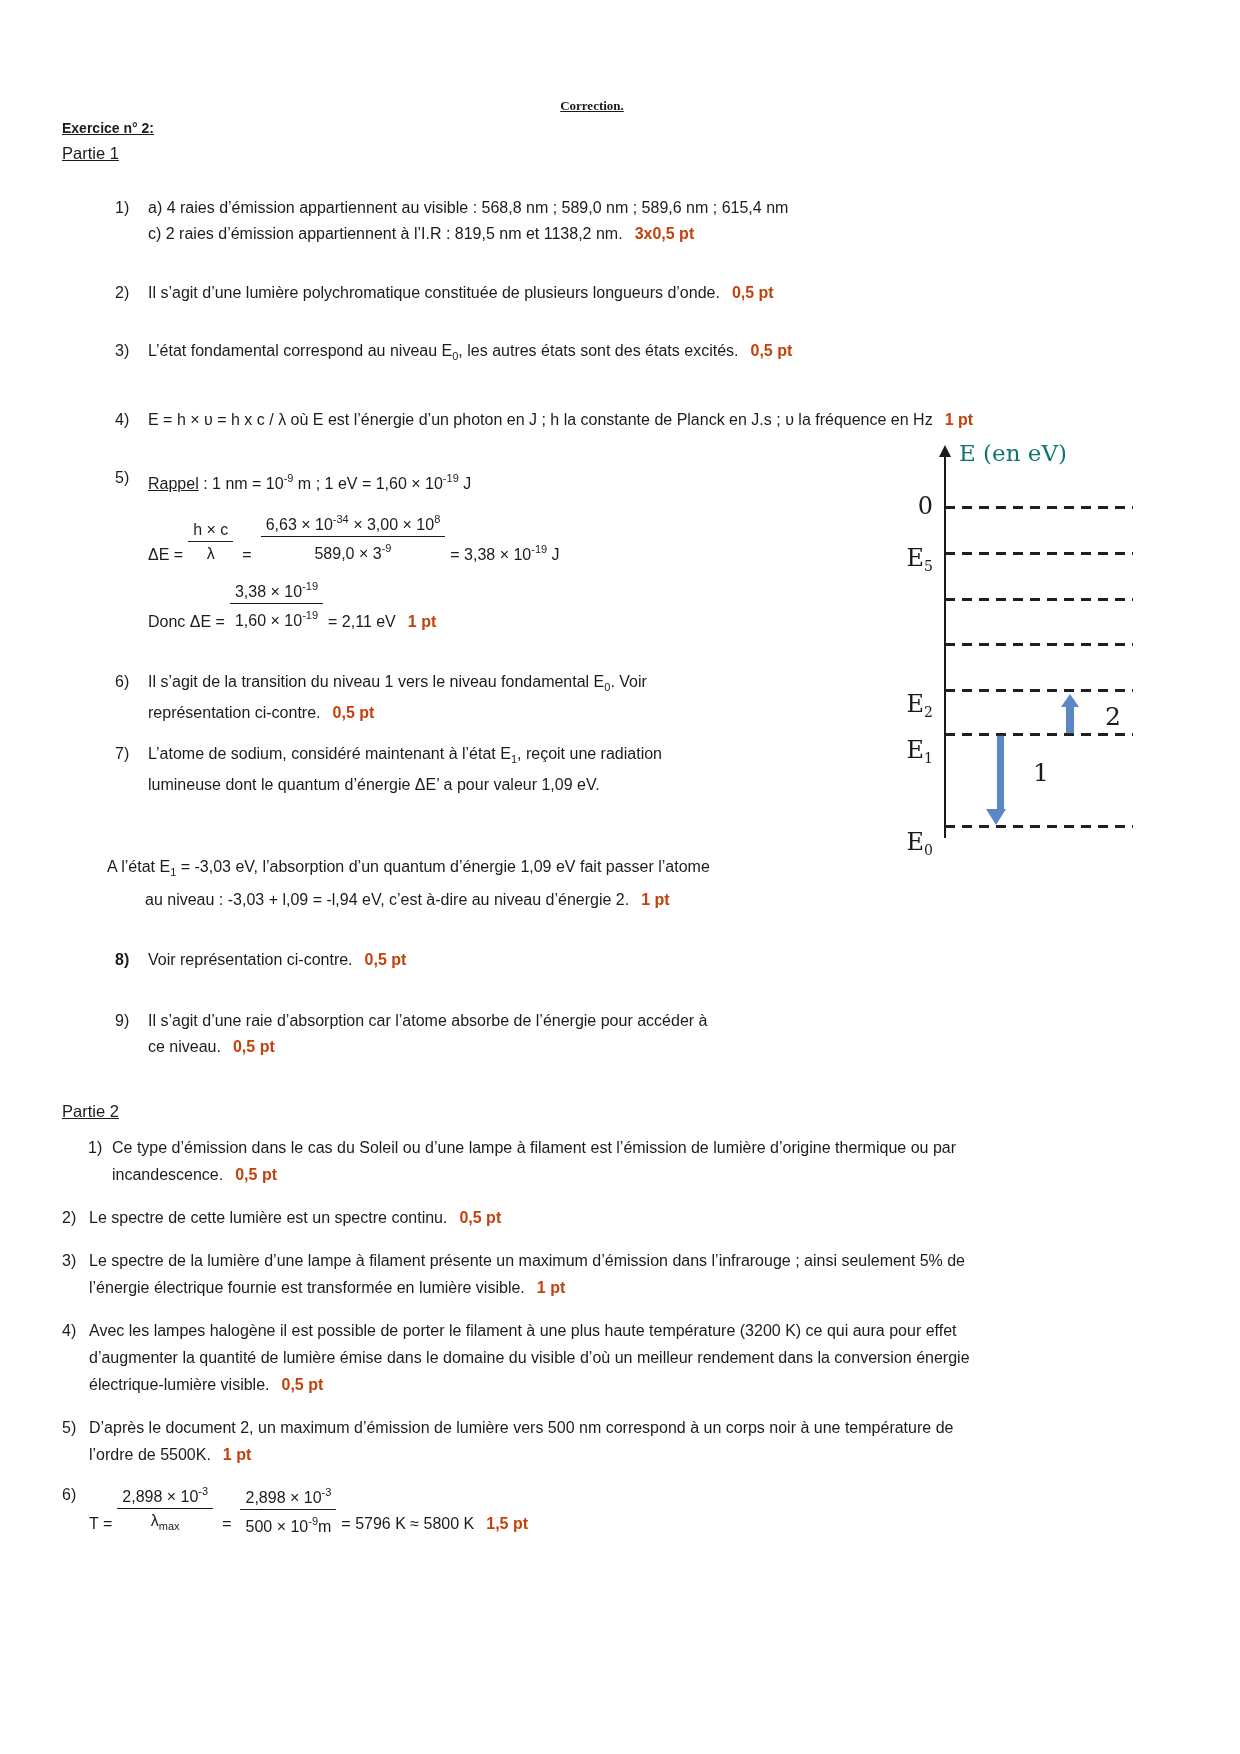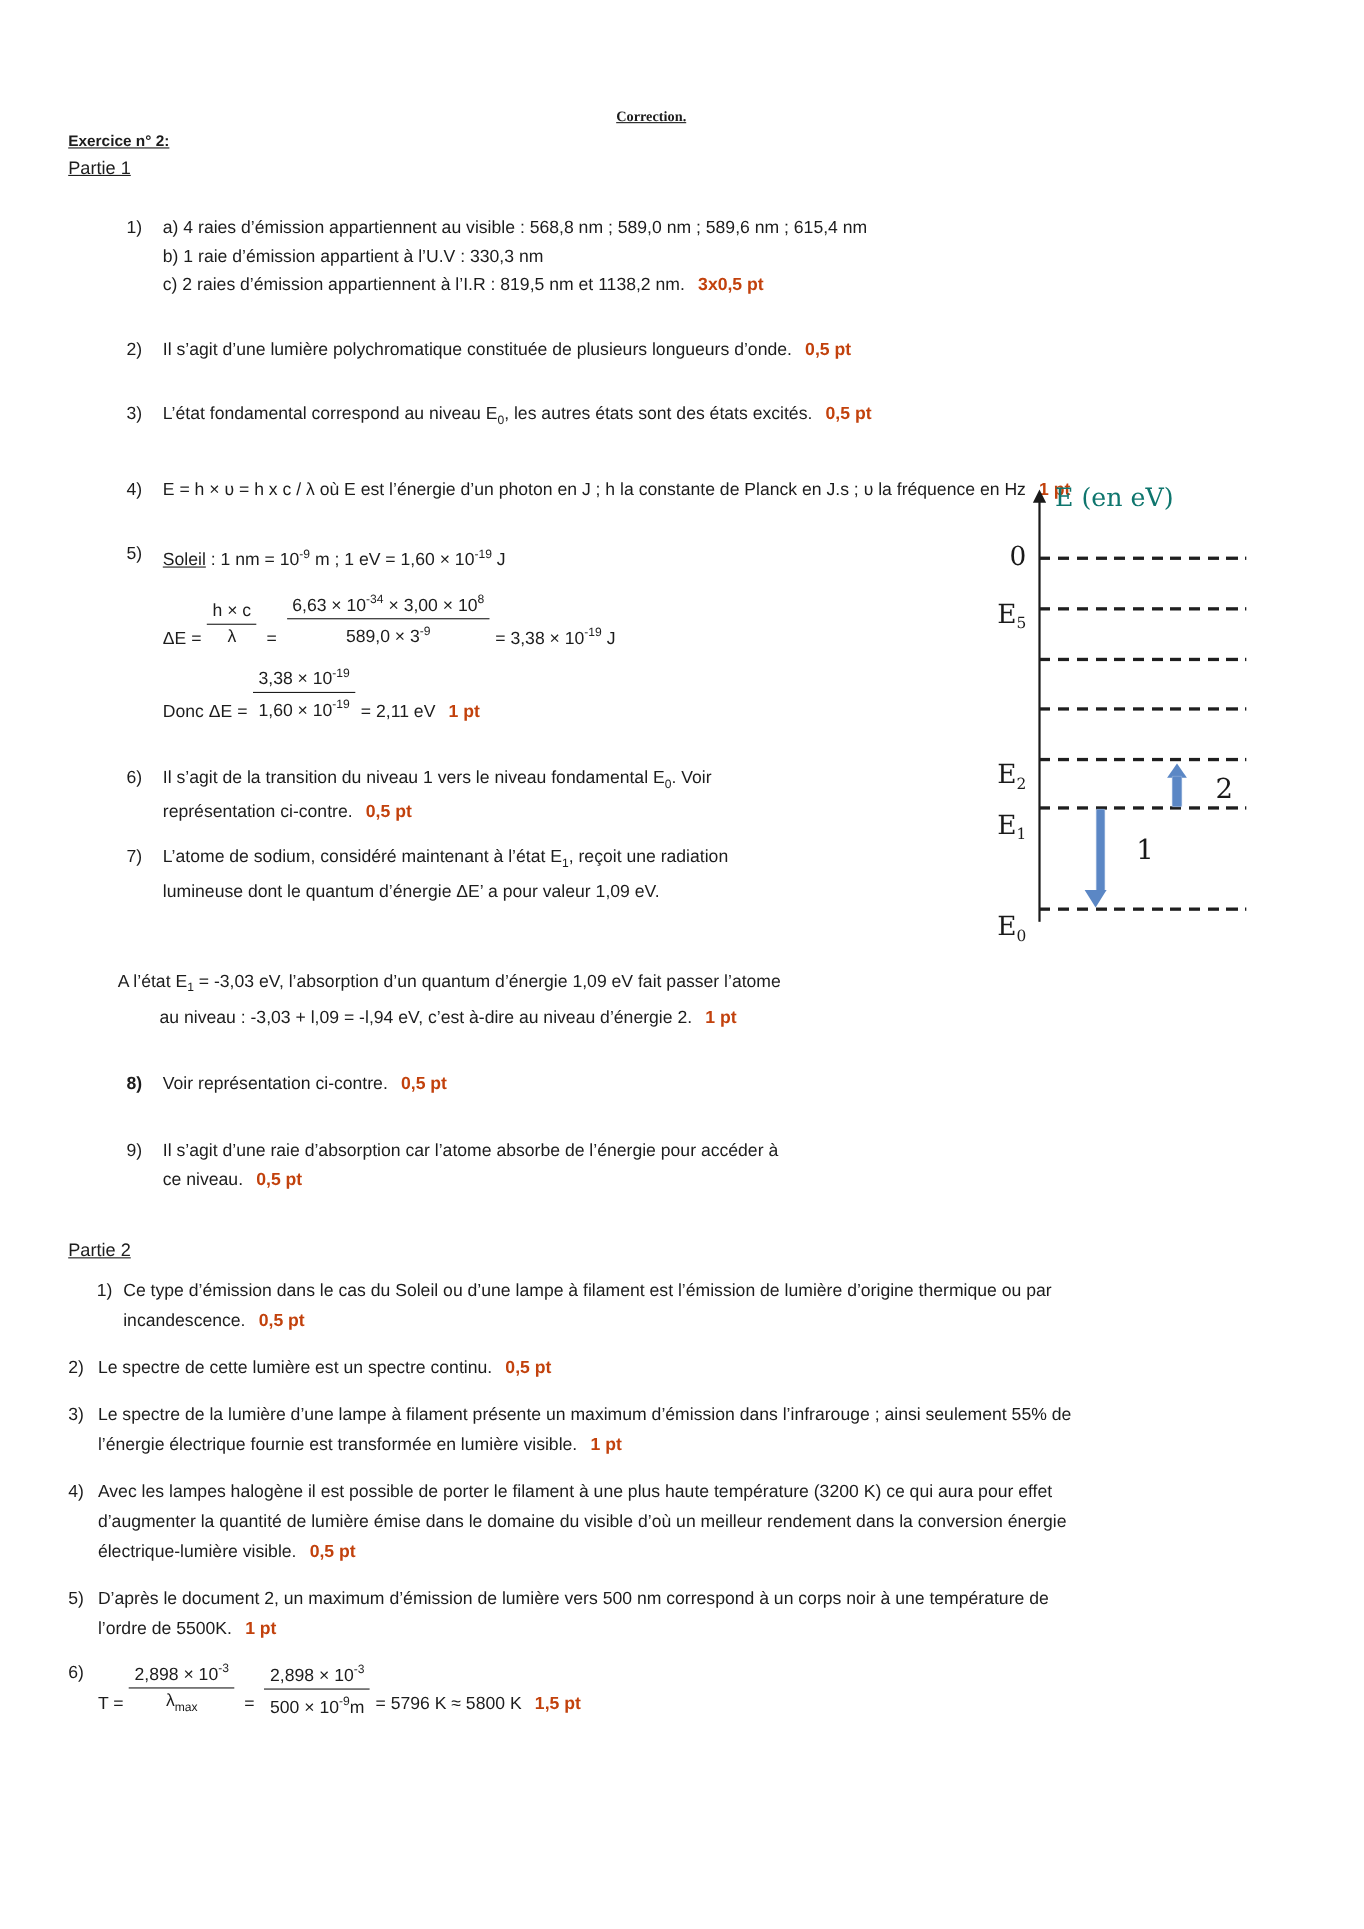--- a/index.html
+++ b/index.html
@@ -81,21 +81,20 @@
 <div class="page">
 
   <div class="title">Correction.</div>
   <div class="h-ex">Exercice n° 2:</div>
   <div class="h-part">Partie 1</div>
 
   <div class="li p1 mt-i1">
     <span class="num">1)</span>
     <div>
       <div class="ln">a) 4 raies d’émission appartiennent au visible : 568,8 nm ; 589,0 nm ; 589,6 nm ; 615,4 nm</div>
-      <div class="ln">b) 1 raie d’émission appartient à l’U.V : 330,3 nm</div>
       <div class="ln"><span>c) 2 raies d’émission appartiennent à l’I.R : 819,5 nm et 1138,2 nm.</span><span class="pts">3x0,5 pt</span></div>
     </div>
   </div>
 
   <div class="li p1 mt-i2">
     <span class="num">2)</span>
     <div class="ln"><span>Il s’agit d’une lumière polychromatique constituée de plusieurs longueurs d’onde.</span><span class="pts">0,5 pt</span></div>
   </div>
 
   <div class="li p1 mt-i3">
@@ -103,21 +102,21 @@
     <div class="ln"><span>L’état fondamental correspond au niveau E</span><span class="sub">0</span><span>, les autres états sont des états excités.</span><span class="pts">0,5 pt</span></div>
   </div>
 
   <div class="li p1 mt-i4">
     <span class="num">4)</span>
     <div class="ln"><span>E = h × υ = h x c / λ où E est l’énergie d’un photon en J ; h la constante de Planck en J.s ; υ la fréquence en Hz</span><span class="pts">1 pt</span></div>
   </div>
 
   <div class="li p1 mt-i5">
     <span class="num">5)</span>
-    <div class="ln"><span class="u">Soleil</span><span> : 1 nm = 10</span><span class="sup">-9</span><span> m ; 1 eV = 1,60 × 10</span><span class="sup">-19</span><span> J</span></div>
+    <div class="ln"><span class="u">Rappel</span><span> : 1 nm = 10</span><span class="sup">-9</span><span> m ; 1 eV = 1,60 × 10</span><span class="sup">-19</span><span> J</span></div>
   </div>
 
   <div class="formula f-i5">
     <span>ΔE =</span>
     <span class="frac">
       <span class="fn">h × c</span>
       <span class="fd">λ</span>
     </span>
     <span class="feq">=</span>
     <span class="frac">
@@ -182,21 +181,21 @@
   </div>
 
   <div class="li p2li">
     <span class="num">2)</span>
     <div class="ln"><span>Le spectre de cette lumière est un spectre continu.</span><span class="pts">0,5 pt</span></div>
   </div>
 
   <div class="li p2li">
     <span class="num">3)</span>
     <div>
-      <div class="ln">Le spectre de la lumière d’une lampe à filament présente un maximum d’émission dans l’infrarouge ; ainsi seulement 55% de</div>
+      <div class="ln">Le spectre de la lumière d’une lampe à filament présente un maximum d’émission dans l’infrarouge ; ainsi seulement 5% de</div>
       <div class="ln"><span>l’énergie électrique fournie est transformée en lumière visible.</span><span class="pts">1 pt</span></div>
     </div>
   </div>
 
   <div class="li p2li">
     <span class="num">4)</span>
     <div>
       <div class="ln">Avec les lampes halogène il est possible de porter le filament à une plus haute température (3200 K) ce qui aura pour effet</div>
       <div class="ln">d’augmenter la quantité de lumière émise dans le domaine du visible d’où un meilleur rendement dans la conversion énergie</div>
       <div class="ln"><span>électrique-lumière visible.</span><span class="pts">0,5 pt</span></div>

